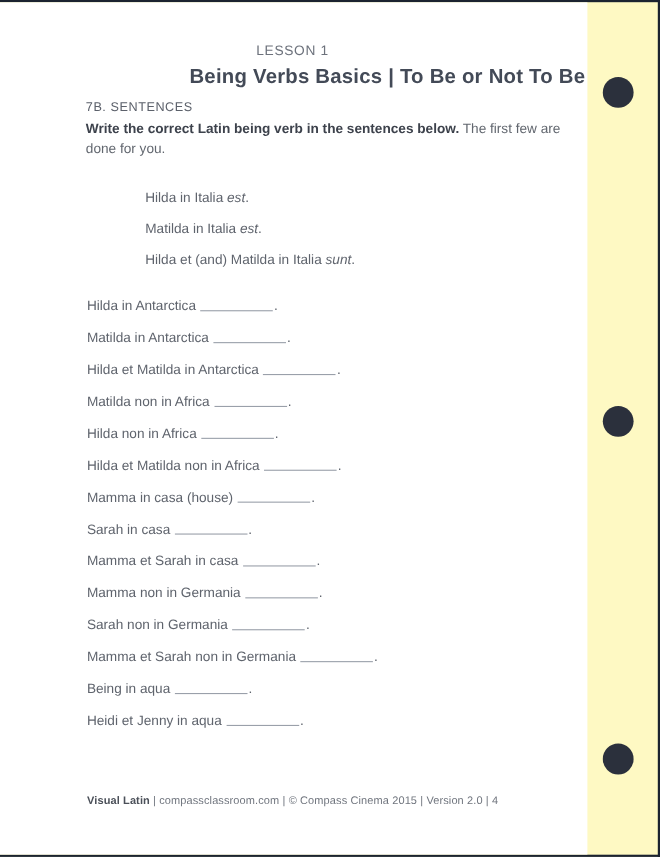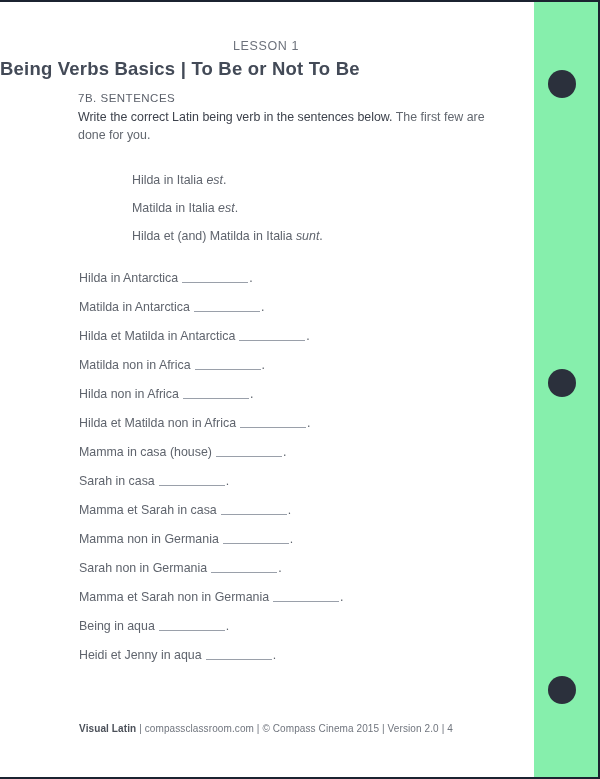--- a/index.html
+++ b/index.html
@@ -7,21 +7,21 @@
     padding: 0;
     background: #ffffff;
   }
   body {
     font-family: "Liberation Sans", sans-serif;
   }
   .page {
     position: relative;
     width: 600px;
     height: 779px;
-    background: #86efac;
+    background: #fef9c3;
     box-sizing: border-box;
     border-top: 2px solid #1b2330;
     border-right: 2px solid #1b2330;
     border-bottom: 2px solid #1b2330;
     overflow: hidden;
     padding-left: 44px;
   }
   .sheet {
     position: absolute;
     left: 0; top: 0;
@@ -49,21 +49,21 @@
     top: 37px;
     text-align: center;
     font-size: 12.5px;
     letter-spacing: 0.6px;
     color: #6d727c;
   }
   .lesson-title {
     position: absolute;
     left: 0; right: 66px;
     top: 56px;
-    text-align: left;
+    text-align: right;
     font-size: 18.5px;
     font-weight: bold;
     letter-spacing: 0.2px;
     color: #434a57;
   }
 
   
   .section-label {
     position: absolute;
     left: 78px;
@@ -75,21 +75,21 @@
   .instructions {
     position: absolute;
     left: 78px;
     top: 107px;
     width: 436px;
     font-size: 12.4px;
     line-height: 17.5px;
     color: #62676f;
   }
   .instructions .strong {
-    font-weight: normal;
+    font-weight: bold;
     color: #3d424c;
   }
 
   
   .examples {
     position: absolute;
     left: 132px;
     top: 170px;
     width: 380px;
   }

